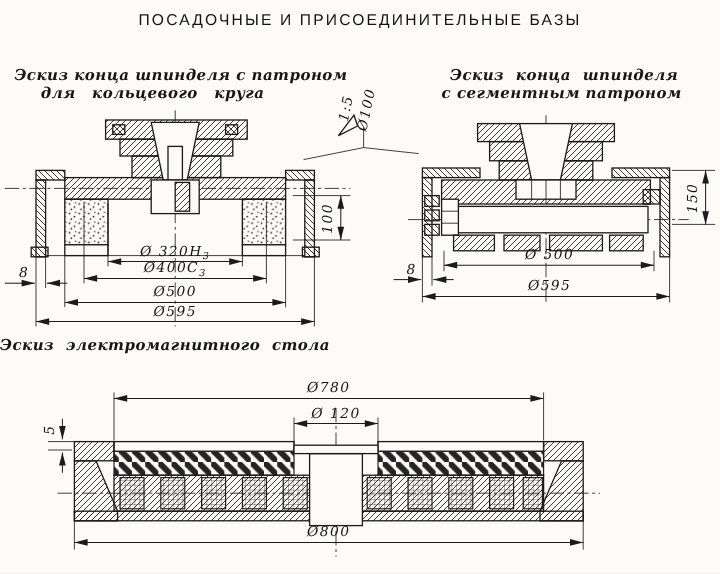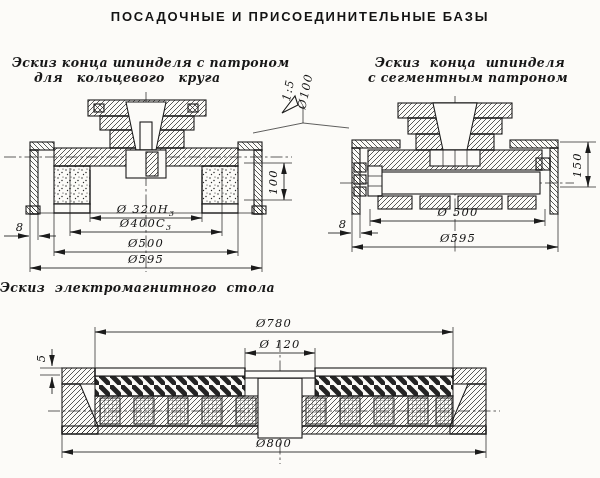--- a/index.html
+++ b/index.html
@@ -1,19 +1,19 @@
 <!DOCTYPE html>
 <html><head>
 <meta charset="utf-8">
 <style>
   html,body{margin:0;padding:0;background:#e8e6e0;}
   .page{position:relative;width:600px;height:478px;background:#fcfbf8;overflow:hidden;
         font-family:"DejaVu Serif",serif;color:#161616;}
   .title{position:absolute;top:9px;left:0;width:100%;text-align:center;
-         font-family:"Liberation Sans",sans-serif;font-weight:700;font-size:13px;
+         font-family:"Liberation Sans",sans-serif;font-weight:400;font-size:13px;
          letter-spacing:1.8px;color:#131313;}
   .cap{position:absolute;font-style:italic;font-weight:700;font-size:12.5px;
        line-height:14.5px;letter-spacing:.4px;color:#171717;white-space:nowrap;}
   #cap-left{left:12px;top:56px;}
   #cap-left .l2{padding-left:22px;word-spacing:9px;}
   #cap-right{left:368px;top:56px;}
   #cap-right .l1{padding-left:7px;word-spacing:5px;}
   #cap-table{left:0;top:281px;width:520px;word-spacing:5px;}
   svg.draw{position:absolute;left:0;top:0;}
   .h1{fill:url(#p-h1);stroke:#1b1b1b;stroke-width:1.1;}

